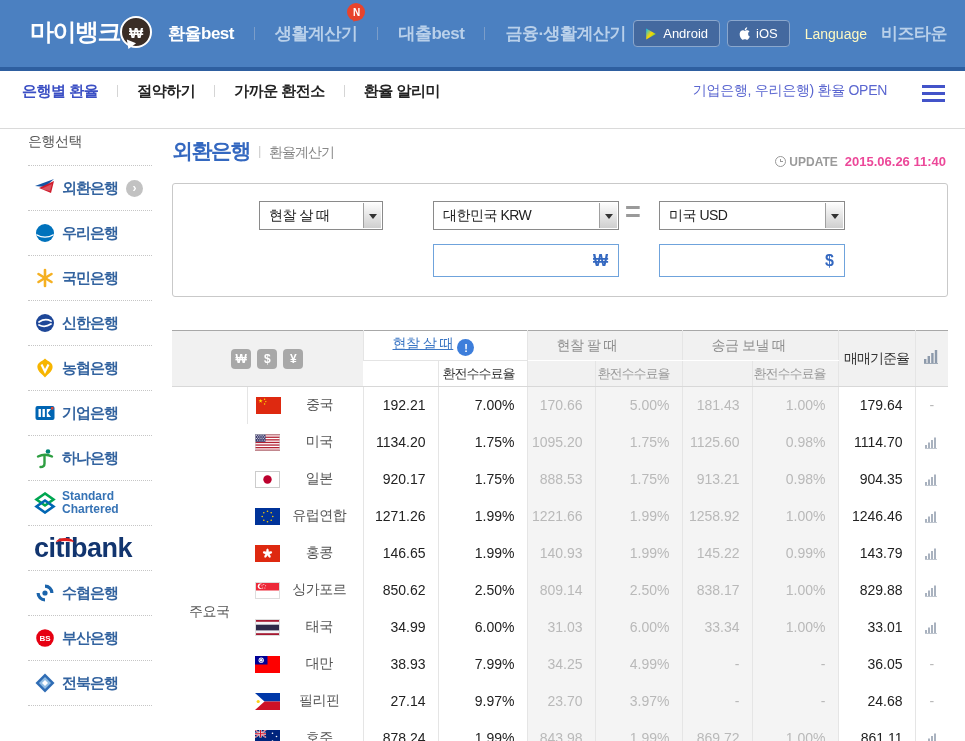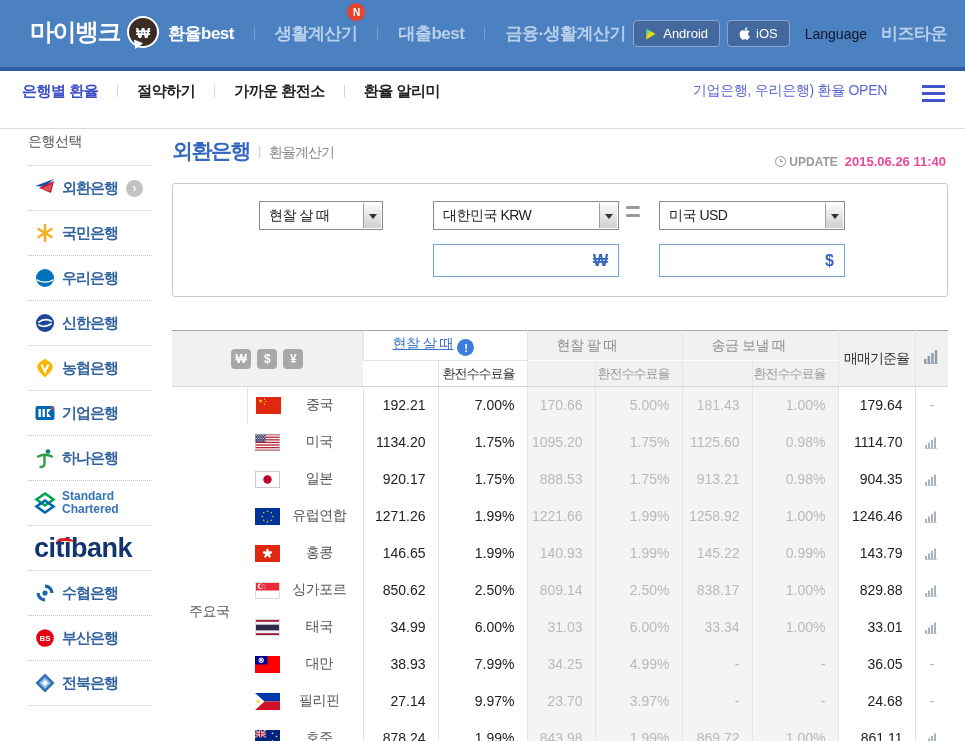--- a/index.html
+++ b/index.html
@@ -1,34 +1,34 @@
 <!DOCTYPE html>
 <html><head>
 <meta charset="utf-8">
 <style>
 *{margin:0;padding:0;box-sizing:border-box}
 html,body{width:965px;height:741px}
 body{font-family:"Liberation Sans","DejaVu Sans",sans-serif;position:relative;overflow:hidden;background:#fff}
 
 .topbar{position:absolute;left:0;top:0;width:100%;height:71px;background:#4b80c1}
 .topbar-strip{position:absolute;left:0;right:0;bottom:0;height:4px;background:#2e5fa0}
-.logo{position:absolute;left:30px;top:16px;display:flex;align-items:flex-end;gap:7px;cursor:pointer}
+.logo{position:absolute;left:30px;top:16px;display:flex;align-items:flex-end;cursor:pointer}
 .logo-text{color:#fff;font-size:24px;font-weight:bold;letter-spacing:-1.5px}
 .logo-bubble{width:32px;height:32px;background:#3a2d26;border:2px solid #fff;border-radius:50%;color:#fff;display:flex;align-items:center;justify-content:center;font-weight:bold;font-size:15px;position:relative}
 .logo-bubble::after{content:'';position:absolute;bottom:-8px;left:2px;border:5px solid transparent;border-top:8px solid #fff;transform:rotate(22deg)}
 .top-menu{position:absolute;left:168px;top:0;height:67px;display:flex;align-items:center}
 .top-menu-item{font-size:17px;font-weight:bold;color:#b9d0ea;position:relative;padding:0 20px;letter-spacing:-0.5px;cursor:pointer}
 .top-menu-item:first-child{padding-left:0}
 .top-menu-item.active{color:#fff}
 .top-menu-divider{width:1px;height:13px;background:#7b9dc9}
 .badge-n{position:absolute;top:-19px;right:12px;width:18px;height:18px;border-radius:50%;background:#e8432c;color:#fff;font-size:10px;font-weight:bold;display:flex;align-items:center;justify-content:center}
 .badge-n::after{content:'';position:absolute;bottom:-4px;left:4px;border:3px solid transparent;border-top:5px solid #e8432c;transform:rotate(15deg)}
 .top-right{position:absolute;right:18px;top:0;height:67px;display:flex;align-items:center}
 .store-btn{display:flex;align-items:center;gap:6px;background:#44699f;border:1px solid #8aa7cd;border-radius:4px;color:#fff;font-size:13px;padding:0 11px;height:27px;margin-right:7px;cursor:pointer}
-.lang{color:#0f172a;font-size:14px;margin:0 14px 0 8px;cursor:pointer}
+.lang{color:#fef9c3;font-size:14px;margin:0 14px 0 8px;cursor:pointer}
 .biztown{color:#b9d0ea;font-size:17px;font-weight:bold;letter-spacing:-0.5px;cursor:pointer}
 
 .subnav{position:absolute;top:71px;left:0;width:100%;height:58px;background:#fff;border-bottom:1px solid #dadada}
 .subnav-menu{position:absolute;left:22px;top:0;height:40px;display:flex;align-items:center}
 .subnav-item{font-size:15px;font-weight:bold;color:#222;padding:0 19px;letter-spacing:-0.5px;cursor:pointer}
 .subnav-item:first-child{padding-left:0}
 .subnav-item.active{color:#3b4fc4}
 .subnav-divider{width:1px;height:12px;background:#d5d5d5}
 .subnav-notice{position:absolute;right:78px;top:0;height:40px;width:194px;display:flex;align-items:center;justify-content:flex-end;overflow:hidden;white-space:nowrap;color:#5a66d0;font-size:14px;letter-spacing:-0.3px}
 .hamburger{position:absolute;right:20px;top:14px;width:23px;cursor:pointer}
@@ -179,37 +179,37 @@
             <path d="M5 11 L20 4 L17 16 Z" fill="#cf1b2b"></path>
             <path d="M7 12 L18 7 L16 14 Z" fill="#fff" opacity=".25"></path>
           </svg>
         </span>
         <span class="bank-name">외환은행</span>
         <span class="bank-arrow">›</span>
       </div>
       <div class="bank-item">
         <span class="bank-logo">
           <svg viewBox="0 0 22 22">
+            <circle cx="11" cy="11" r="9" fill="#0072bc"></circle>
+            <path d="M2.5 12 q8.5 5 17 0 l0 1.6 q-8.5 4.5 -17 0 Z" fill="#fff"></path>
+          </svg>
+        </span>
+        <span class="bank-name">우리은행</span>
+      </div>
+      <div class="bank-item">
+        <span class="bank-logo">
+          <svg viewBox="0 0 22 22">
             <g stroke="#f5b021" stroke-width="2.6" stroke-linecap="round">
               <line x1="11" y1="3" x2="11" y2="19"></line>
               <line x1="4.5" y1="7" x2="17.5" y2="15"></line>
               <line x1="17.5" y1="7" x2="4.5" y2="15"></line>
             </g>
           </svg>
         </span>
         <span class="bank-name">국민은행</span>
-      </div>
-      <div class="bank-item">
-        <span class="bank-logo">
-          <svg viewBox="0 0 22 22">
-            <circle cx="11" cy="11" r="9" fill="#0072bc"></circle>
-            <path d="M2.5 12 q8.5 5 17 0 l0 1.6 q-8.5 4.5 -17 0 Z" fill="#fff"></path>
-          </svg>
-        </span>
-        <span class="bank-name">우리은행</span>
       </div>
       <div class="bank-item">
         <span class="bank-logo">
           <svg viewBox="0 0 22 22">
             <circle cx="11" cy="11" r="9" fill="#1e4798"></circle>
             <path d="M5 13 q6 3 12 -1 M17 9 q-6 -3 -12 1" stroke="#fff" stroke-width="1.7" fill="none" stroke-linecap="round"></path>
           </svg>
         </span>
         <span class="bank-name">신한은행</span>
       </div>

